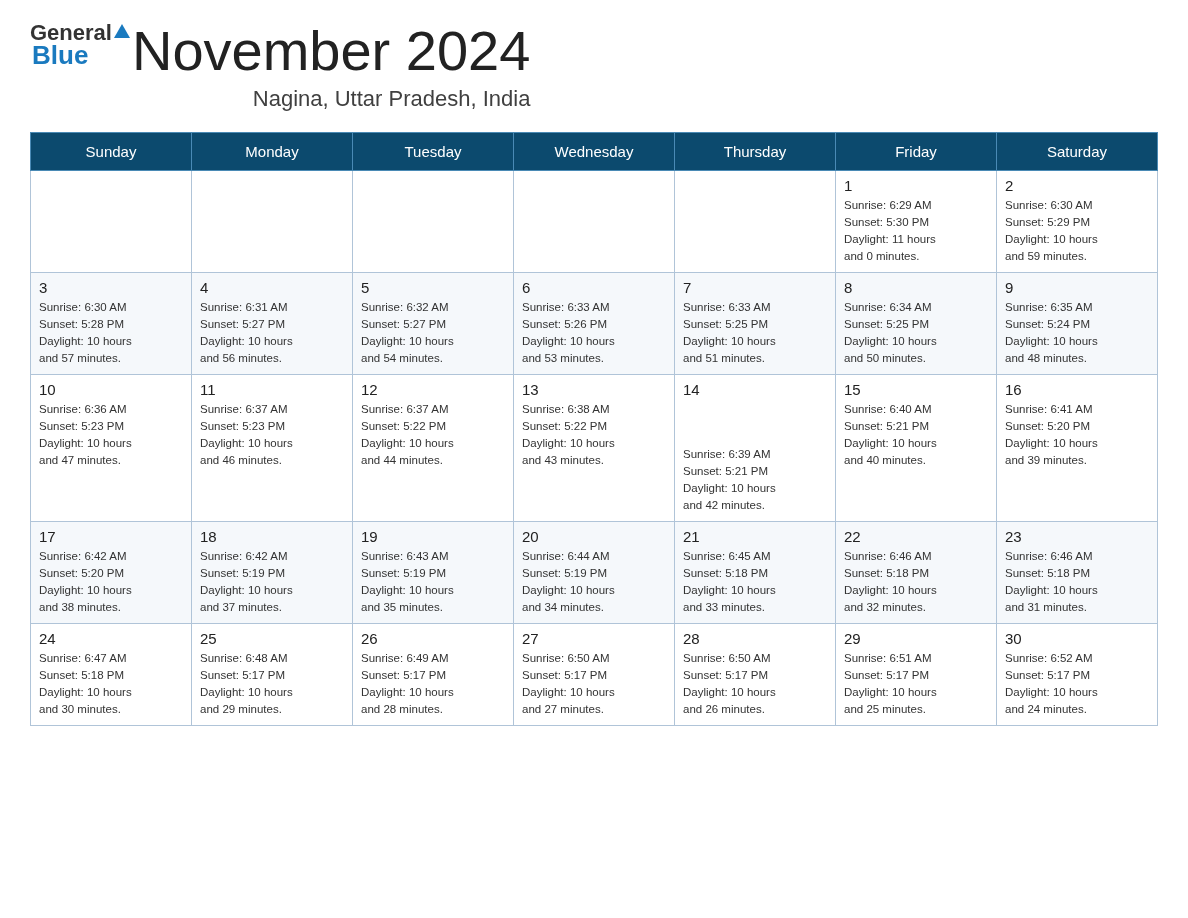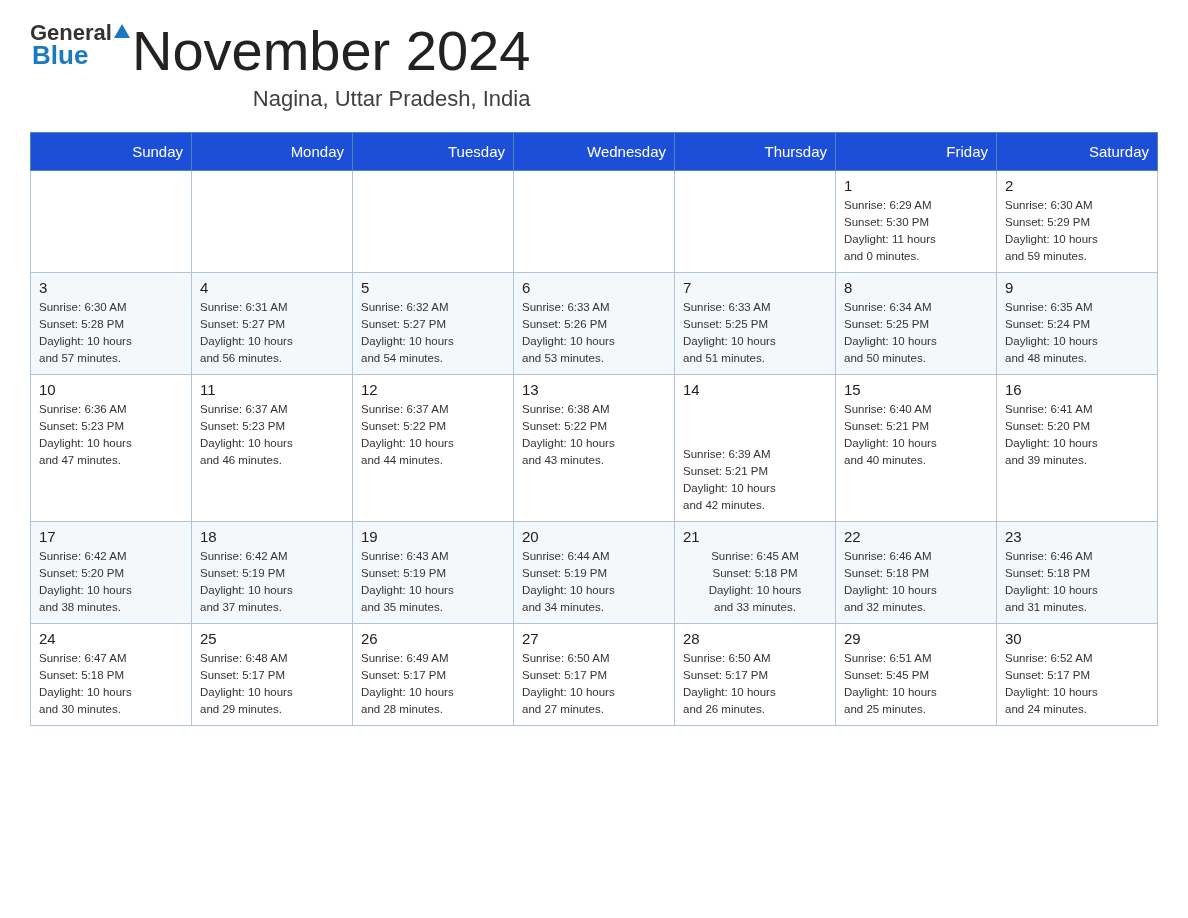--- a/index.html
+++ b/index.html
@@ -38,26 +38,26 @@
     .sub-title {
       font-size: 22px;
       color: #404040;
       margin-top: 4px;
     }
     .calendar {
       width: 100%;
       border-collapse: collapse;
     }
     .calendar th {
-      background-color: #1d4ed8;
+      background-color: #0c4a6e;
       color: #fff;
       padding: 10px 8px;
       font-size: 15px;
       font-weight: normal;
-      text-align: right;
+      text-align: center;
       border: 1px solid #4a8ab5;
     }
     .calendar td {
       vertical-align: top;
       border: 1px solid #b0c4d8;
       padding: 6px 8px;
       width: 14.28%;
       min-height: 90px;
       font-size: 12px;
       color: #333;
@@ -263,21 +263,21 @@
         </td>
         <td>
           <span class="day-number">20</span>
           <div class="day-info" style="white-space: pre-line;">Sunrise: 6:44 AM
 Sunset: 5:19 PM
 Daylight: 10 hours
 and 34 minutes.</div>
         </td>
         <td>
           <span class="day-number">21</span>
-          <div class="day-info" style="white-space: pre-line; text-align: center;">Sunrise: 6:45 AM
+          <div class="day-info" style="white-space: pre-line;">Sunrise: 6:45 AM
 Sunset: 5:18 PM
 Daylight: 10 hours
 and 33 minutes.</div>
         </td>
         <td>
           <span class="day-number">22</span>
           <div class="day-info" style="white-space: pre-line;">Sunrise: 6:46 AM
 Sunset: 5:18 PM
 Daylight: 10 hours
 and 32 minutes.</div>
@@ -322,21 +322,21 @@
         <td>
           <span class="day-number">28</span>
           <div class="day-info" style="white-space: pre-line;">Sunrise: 6:50 AM
 Sunset: 5:17 PM
 Daylight: 10 hours
 and 26 minutes.</div>
         </td>
         <td>
           <span class="day-number">29</span>
           <div class="day-info" style="white-space: pre-line;">Sunrise: 6:51 AM
-Sunset: 5:45 PM
+Sunset: 5:17 PM
 Daylight: 10 hours
 and 25 minutes.</div>
         </td>
         <td>
           <span class="day-number">30</span>
           <div class="day-info" style="white-space: pre-line;">Sunrise: 6:52 AM
 Sunset: 5:17 PM
 Daylight: 10 hours
 and 24 minutes.</div>
         </td>

